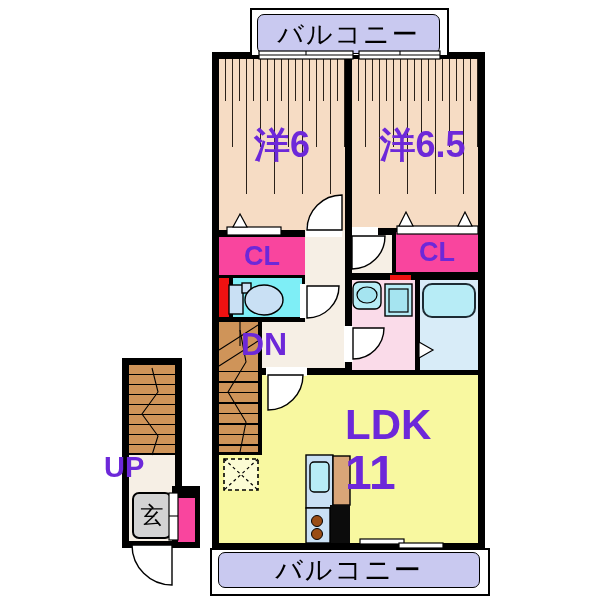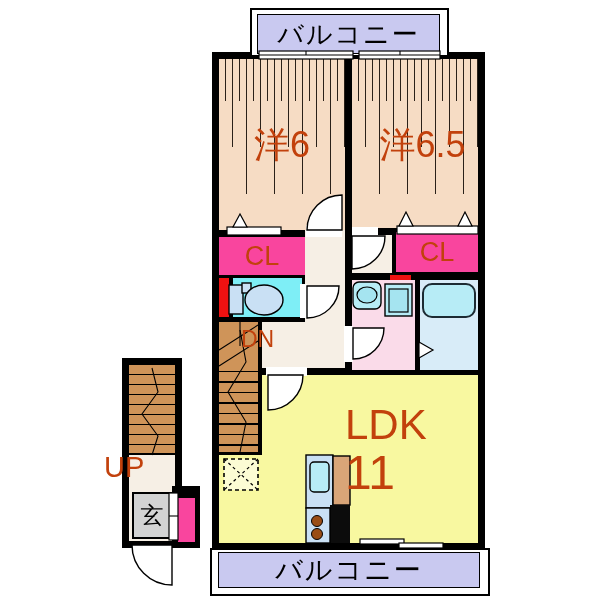--- a/index.html
+++ b/index.html
@@ -1,20 +1,20 @@
 <!DOCTYPE html>
 <html style="--wall: #000000; --balcony: #c9c9f0; --room-peach: #f6dcc4; --hall-cream: #f6efe5; --closet-pink: #f9459e; --toilet-cyan: #7eeef6; --washroom-pink: #fadbe9; --bathroom-blue: #d8ecf8; --fixture-cyan: #b7ecf6; --fixture-blue: #c9e0f4; --ldk-yellow: #f8f8a0; --stair-brown: #cf9459; --genkan-gray: #d3d3d3; --accent-red: #ee1111; --counter-brown: #d9a578; --knob-brown: #9a4d15;"><head>
 <meta charset="utf-8">
 <style>
   html,body{margin:0;padding:0;background:#fff;}
   #canvas{position:relative;width:600px;height:600px;background:#fff;overflow:hidden;
           font-family:"Liberation Sans","DejaVu Sans",sans-serif;color:#000;}
   .abs{position:absolute;}
-  .lbl{position:absolute;color:#c2410c;white-space:nowrap;z-index:30;}
-  .center{display:flex;align-items:center;justify-content:center;text-align:center;}
+  .lbl{position:absolute;color:#6d28d9;white-space:nowrap;z-index:30;font-weight:bold;}
+  .center{display:flex;align-items:center;justify-content:center;text-align:center;border-radius:7px;}
 
   
   #main-walls{left:212px;top:52px;width:273px;height:498px;background:var(--wall);}
   
   .bedroom{background-color:var(--room-peach);
     background-image:
       repeating-linear-gradient(90deg,transparent 0 6px, #2a2119 6px 7px),
       repeating-linear-gradient(90deg,transparent 0 13px, #2a2119 13px 14px),
       repeating-linear-gradient(90deg,transparent 0 27px, #2a2119 27px 28px);
     background-size:100% 42px,100% 88px,100% 135px;
@@ -50,21 +50,21 @@
   #up-landing{left:129px;top:455px;width:46px;height:86px;background:var(--hall-cream);}
   #genkan-box{left:132px;top:492px;width:40px;height:47px;background:var(--genkan-gray);
     border:2px solid var(--wall);box-sizing:border-box;font-size:23px;z-index:12;}
   #annex-black{left:172px;top:486px;width:28px;height:62px;background:var(--wall);z-index:10;}
   #annex-pink{left:178px;top:498px;width:17px;height:44px;background:var(--closet-pink);z-index:11;}
   
   #lbl-bed1{left:219px;top:122px;width:126px;height:46px;font-size:36px;}
   #lbl-bed2{left:352px;top:122px;width:141px;height:46px;font-size:36px;}
   #lbl-cl1{left:219px;top:237px;width:86px;height:38px;font-size:27px;}
   #lbl-cl2{left:396px;top:232px;width:82px;height:40px;font-size:27px;}
-  #lbl-dn{left:241px;top:326px;font-size:23px;}
+  #lbl-dn{left:241px;top:326px;font-size:32px;}
   #lbl-ldk{left:345px;top:401px;font-size:42px;}
   #lbl-ldk-size{left:345px;top:445px;font-size:48px;}
   #lbl-up{left:104px;top:451px;font-size:29px;}
   
   #overlay{left:0;top:0;width:600px;height:600px;z-index:20;pointer-events:none;}
   .wht{fill:#fff;stroke:#000;stroke-width:1.2px;}
   .arc{fill:#fff;stroke:#000;stroke-width:1.4px;}
   .open{fill:#fff;stroke:none;}
   .fx-cyan{fill:var(--fixture-cyan);stroke:#000;stroke-width:1.4px;}
   .fx-blue{fill:var(--fixture-blue);stroke:#000;stroke-width:1.4px;}

